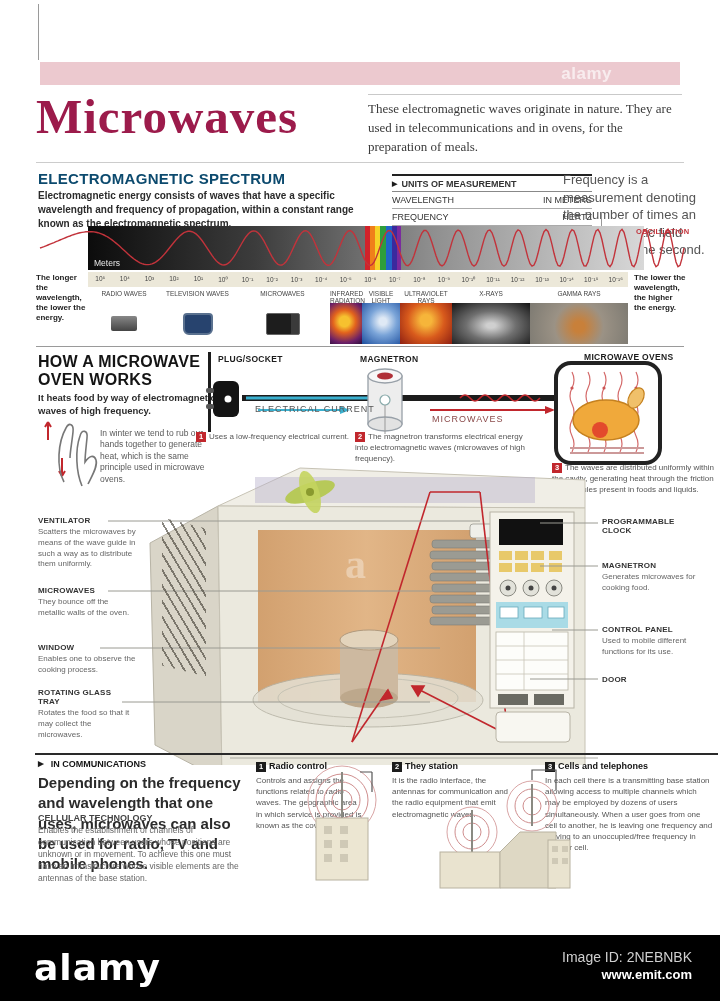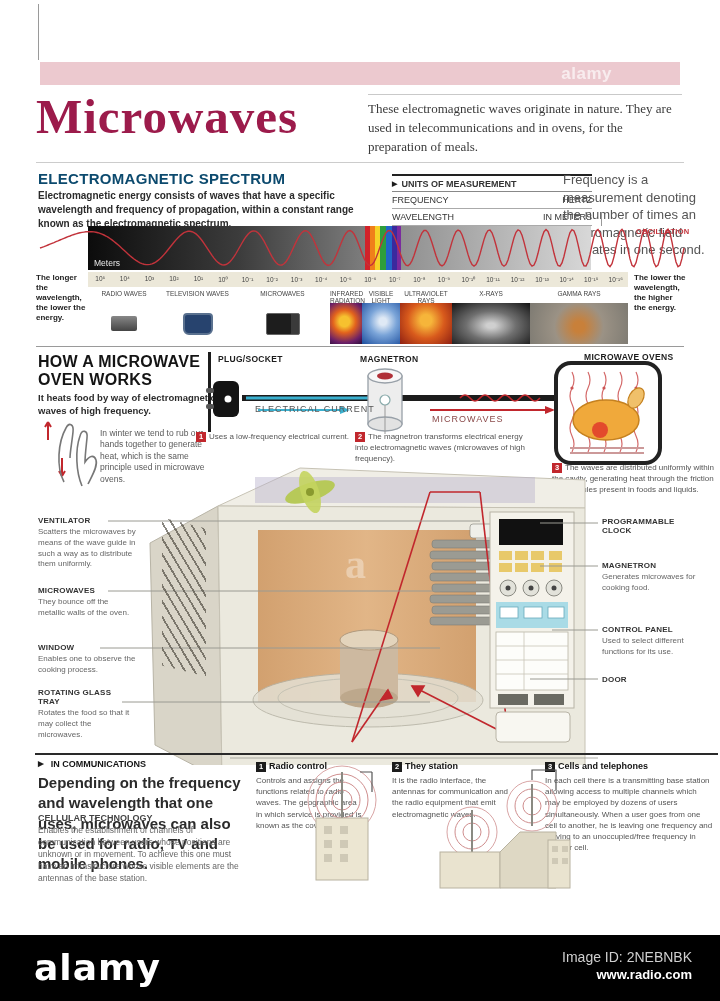--- a/index.html
+++ b/index.html
@@ -17,21 +17,21 @@
 
   
   .sec1-h { position:absolute; left:38px; top:170px; font-size:15px; font-weight:bold; color:#0c4a6e; letter-spacing:.3px; }
   .sec1-p { position:absolute; left:38px; top:189px; width:348px; font-size:10px; font-weight:bold; color:#2b2b2b; line-height:1.4; }
   .units { position:absolute; left:392px; top:174px; width:200px; border-top:2px solid #222; font-size:9px; color:#333; }
   .units .u-title { display:flex; gap:4px; align-items:center; font-weight:bold; padding:3px 0 2px 0; border-bottom:1px solid #888; font-size:9px; }
   .units .u-row { display:flex; justify-content:space-between; padding:3px 0; border-bottom:1px solid #aaa; }
   .freq-note { position:absolute; left:563px; top:171px; width:152px; font-size:13px; color:#555; line-height:1.35; }
   .freq-line { position:absolute; left:601px; top:212px; width:1px; height:14px; background:#999; }
 
-  .spec-band { position:absolute; left:88px; top:226px; width:503px; height:44px; background:linear-gradient(to right,#0c0c0c,#3c3c3c 30%,#8f8f8f 62%,#d8d8d8); }
+  .spec-band { position:absolute; left:88px; top:226px; width:556px; height:44px; background:linear-gradient(to right,#0c0c0c,#3c3c3c 30%,#8f8f8f 62%,#d8d8d8); }
   .rainbow { position:absolute; left:277px; top:0; width:36px; height:44px;
     background:linear-gradient(to right,#d2222a 0 14%,#f07f1a 14% 28%,#f5d327 28% 42%,#2e9e3c 42% 58%,#2166c9 58% 74%,#3b2a9e 74% 88%,#7a2a9e 88% 100%); }
   .meters-lbl { position:absolute; left:6px; bottom:2px; color:#e8e8e8; font-size:8.5px; }
   .osc-lbl { position:absolute; left:636px; top:227px; color:#c2333b; font-size:7.5px; font-weight:bold; letter-spacing:.3px; }
   .wave-svg { position:absolute; left:40px; top:222px; width:644px; height:52px; overflow:visible; }
 
   .scale-row { position:absolute; left:88px; top:272px; width:540px; height:15px; background:#ece8d9; display:flex; }
   .scale-row .tick { flex:1; text-align:center; font-size:6.5px; color:#444; padding-top:3px; white-space:nowrap; }
   .cap { position:absolute; width:52px; font-size:8px; font-weight:bold; color:#222; line-height:1.25; }
   .cap-l { left:36px; top:273px; }
@@ -105,26 +105,26 @@
 
   <div class="sec1-h">ELECTROMAGNETIC SPECTRUM</div>
   <div class="sec1-p">Electromagnetic energy consists of waves that have a specific wavelength and frequency of propagation, within a constant range known as the electromagnetic spectrum.</div>
 
   <div class="units">
     <div class="u-title">
       <span class="marker">▶</span>
       <span>UNITS OF MEASUREMENT</span>
     </div>
     <div class="u-row">
+      <span>WAVELENGTH</span>
+      <span>IN METERS</span>
+    </div>
+    <div class="u-row">
       <span>FREQUENCY</span>
       <span>HERTZ</span>
-    </div>
-    <div class="u-row">
-      <span>WAVELENGTH</span>
-      <span>IN METERS</span>
     </div>
   </div>
   <div class="freq-note">Frequency is a measurement denoting the number of times an electromagnetic field oscillates in one second.</div>
   <div class="freq-line"></div>
 
   <div class="spec-band">
     <div class="rainbow"></div>
     <div class="meters-lbl">Meters</div>
   </div>
   <svg class="wave-svg" viewBox="0 0 644 52">
@@ -384,21 +384,21 @@
   <div class="odesc" style="left:38px;top:597px;width:95px">They bounce off the metallic walls of the oven.</div>
   <div class="olabel" style="left:38px;top:643px">WINDOW</div>
   <div class="odesc" style="left:38px;top:654px;width:105px">Enables one to observe the cooking process.</div>
   <div class="olabel" style="left:38px;top:688px;width:85px">ROTATING GLASS TRAY</div>
   <div class="odesc" style="left:38px;top:708px;width:100px">Rotates the food so that it may collect the microwaves.</div>
 
   <div class="olabel" style="left:602px;top:517px;width:100px">PROGRAMMABLE CLOCK</div>
   <div class="olabel" style="left:602px;top:561px">MAGNETRON</div>
   <div class="odesc" style="left:602px;top:572px;width:112px">Generates microwaves for cooking food.</div>
   <div class="olabel" style="left:602px;top:625px">CONTROL PANEL</div>
-  <div class="odesc" style="left:602px;top:636px;width:110px">Used to select different functions for its use.</div>
+  <div class="odesc" style="left:602px;top:636px;width:110px">Used to mobile different functions for its use.</div>
   <div class="olabel" style="left:602px;top:675px">DOOR</div>
 
   <div class="sec4-rule"></div>
   <div class="sec4-h">
     <span class="num" style="background:none;color:#1c1c1c;width:auto">▶</span>
     <span>IN COMMUNICATIONS</span>
   </div>
   <div class="sec4-intro">Depending on the frequency and wavelength that one uses, microwaves can also be used for radio, TV and mobile phones.</div>
   <div class="cell-h">CELLULAR TECHNOLOGY</div>
   <div class="cell-p">Enables the establishment of channels of communication between users whose positions are unknown or in movement.  To achieve this one must have an infrastructure whose visible elements are the antennas of the base station.</div>
@@ -452,16 +452,16 @@
         <rect x="562" y="846" width="6" height="6" fill="#cfc9b6"></rect>
       <rect x="552" y="858" width="6" height="6" fill="#cfc9b6"></rect>
         <rect x="562" y="858" width="6" height="6" fill="#cfc9b6"></rect>
       <path d="M532,780 L532,770 L556,770 L556,790" fill="none" stroke="#555" stroke-width="1.2"></path>
     </g>
   </svg>
 
   <div class="footer">
     <div class="logo">alamy</div>
     <div class="fid">Image ID: 2NEBNBK</div>
-    <div class="furl">www.radio.com</div>
+    <div class="furl">www.emit.com</div>
   </div>
 
 </div>
 
 </body></html>

